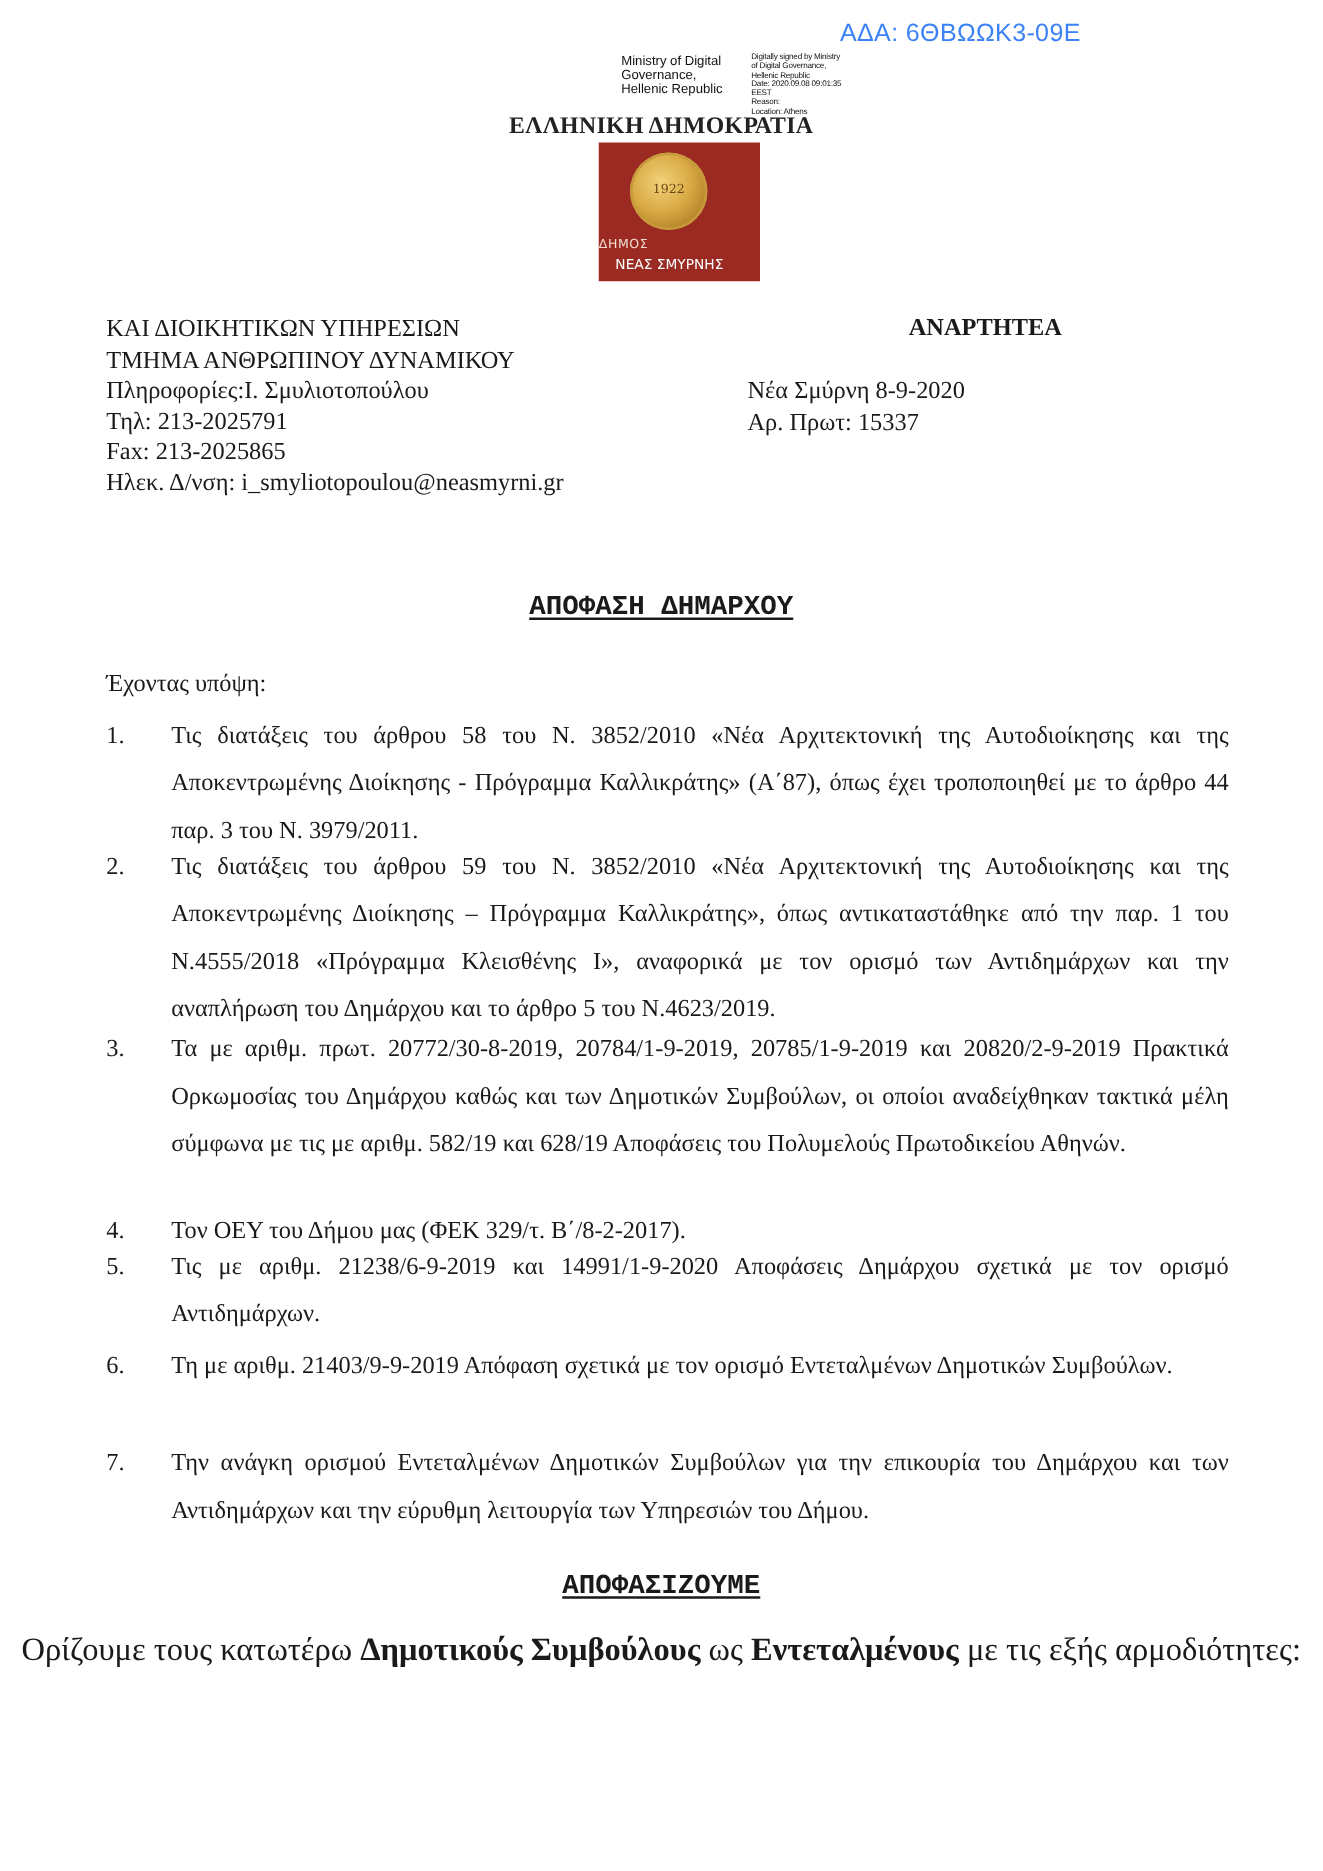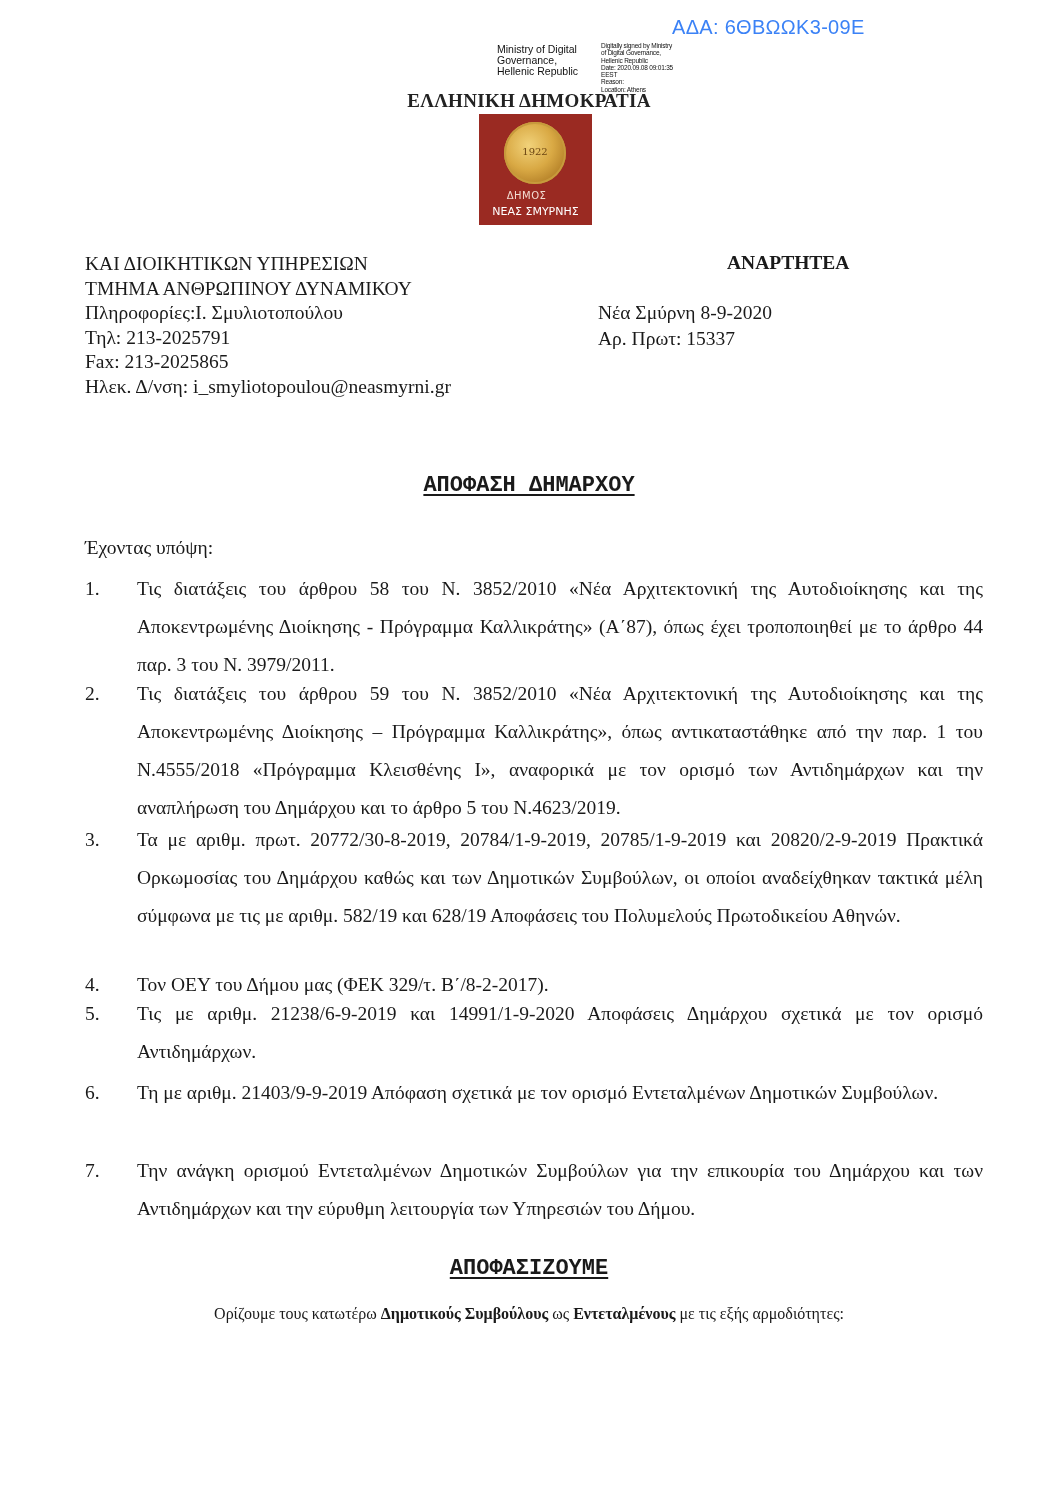--- a/index.html
+++ b/index.html
@@ -18,33 +18,33 @@
     }
     #sig-details {
       left: 601px; top: 42px; font-family: "Liberation Sans", "DejaVu Sans", sans-serif;
       font-size: 6.5px; line-height: 7.3px; color: #111; letter-spacing: -0.2px;
     }
     #republic {
       left: 0; width: 1058px; top: 90px; text-align: center;
       font-size: 19px; font-weight: bold; letter-spacing: 0.3px; color: #222;
     }
     #logo {
-      left: 479px; top: 114px; width: 113px; height: 111px; background: #9a2a22;
+      left: 479px; top: 114px; width: 113px; height: 111px; background: #9a2a22; padding-left: 16px;
     }
     #logo .coin {
       position: absolute; left: 25px; top: 8px; width: 62px; height: 62px; border-radius: 50%;
       background: radial-gradient(circle at 40% 38%, #f1d27a 0%, #d9a944 45%, #b07c25 80%, #8a5d1a 100%);
       box-shadow: 0 0 0 2px #c79a3c inset;
     }
     #logo .coin-year {
       position: absolute; left: 0; width: 62px; top: 24px; text-align: center;
       font-size: 10px; color: #6b4512; font-family: "DejaVu Serif", serif;
     }
     #logo .l1 {
-      position: absolute; left: 0; width: 95px; top: 76px; text-align: center;
+      position: absolute; left: 0; width: 95px; top: 76px; text-align: left;
       font-family: "DejaVu Sans", sans-serif; font-size: 10px; color: #f3dcd2; letter-spacing: 0.5px;
     }
     #logo .l2 {
       position: absolute; left: 0; width: 113px; top: 91px; text-align: center;
       font-family: "DejaVu Sans", sans-serif; font-size: 11px; font-weight: normal; color: #ffffff;
     }
     #sender { left: 85px; top: 252px; font-size: 19.5px; line-height: 24.5px; }
     #sender div { white-space: nowrap; }
     #posting-label { left: 727px; top: 252px; font-size: 19.5px; font-weight: bold; }
     #date-block { left: 598px; top: 300px; font-size: 19.5px; line-height: 26px; }
@@ -61,21 +61,21 @@
     .item .num { position: absolute; left: 0; top: 0; }
     .item .txt { margin-left: 52px; text-align: justify; text-align-last: left; }
     #item1 { top: 570px; }
     #item2 { top: 675px; }
     #item3 { top: 821px; }
     #item4 { top: 966px; }
     #item5 { top: 995px; }
     #item6 { top: 1074px; }
     #item7 { top: 1152px; }
     #decision {
-      left: 0; width: 1058px; top: 1305px; text-align: center; font-size: 16px;
+      left: 0; width: 1058px; top: 1305px; text-align: center; font-size: 26px;
     }
     #decision b { font-weight: bold; }
   </style>
 </head>
 <body>
 
 <div id="ada" class="abs">ΑΔΑ: 6ΘΒΩΩΚ3-09Ε</div>
 
 <div id="sig-name" class="abs">
   <div>Ministry of Digital</div>

